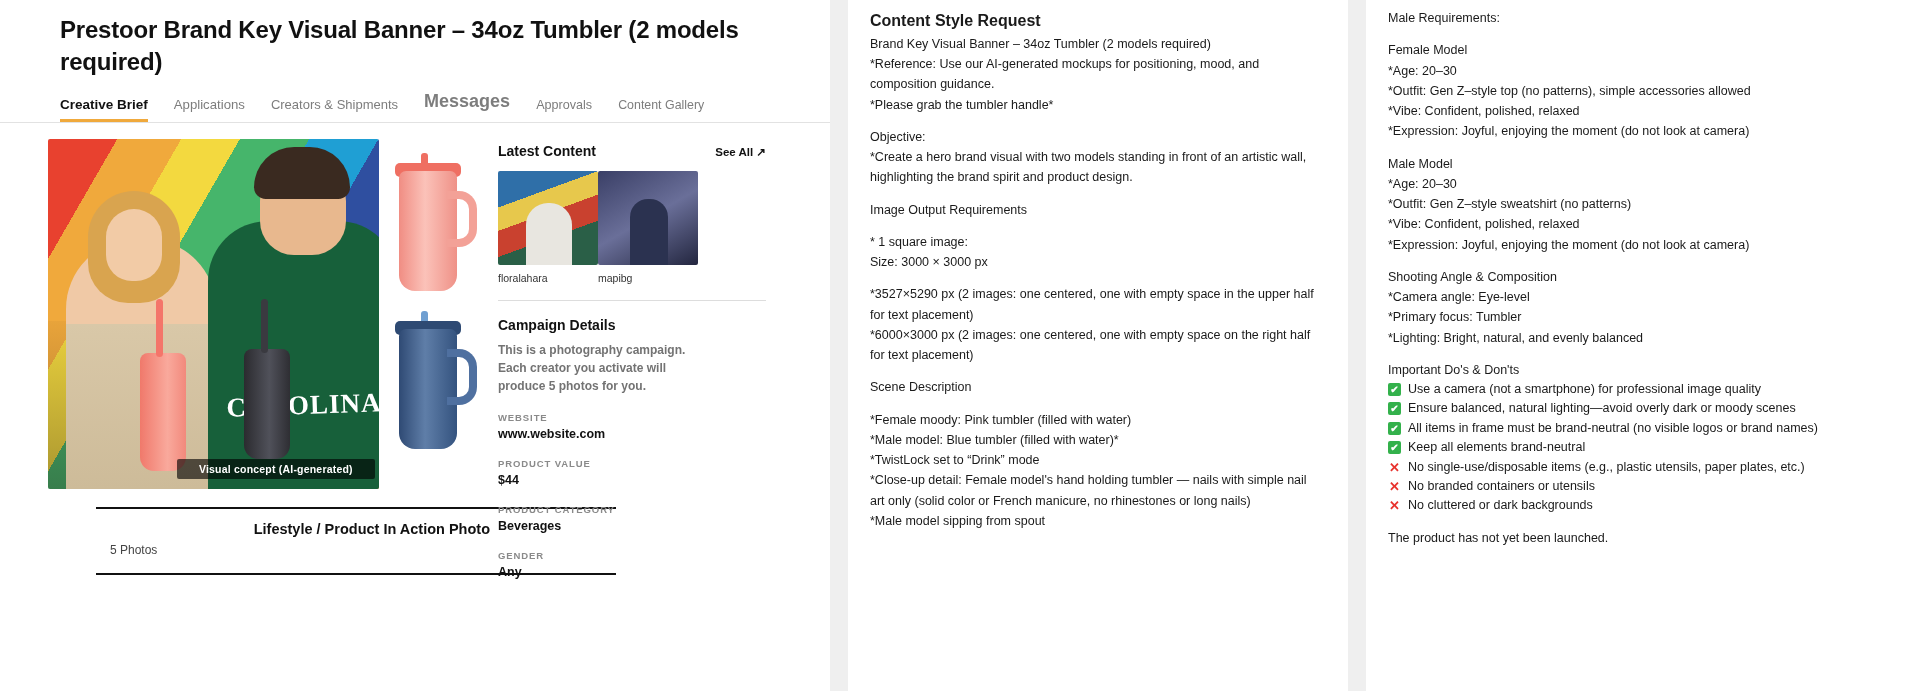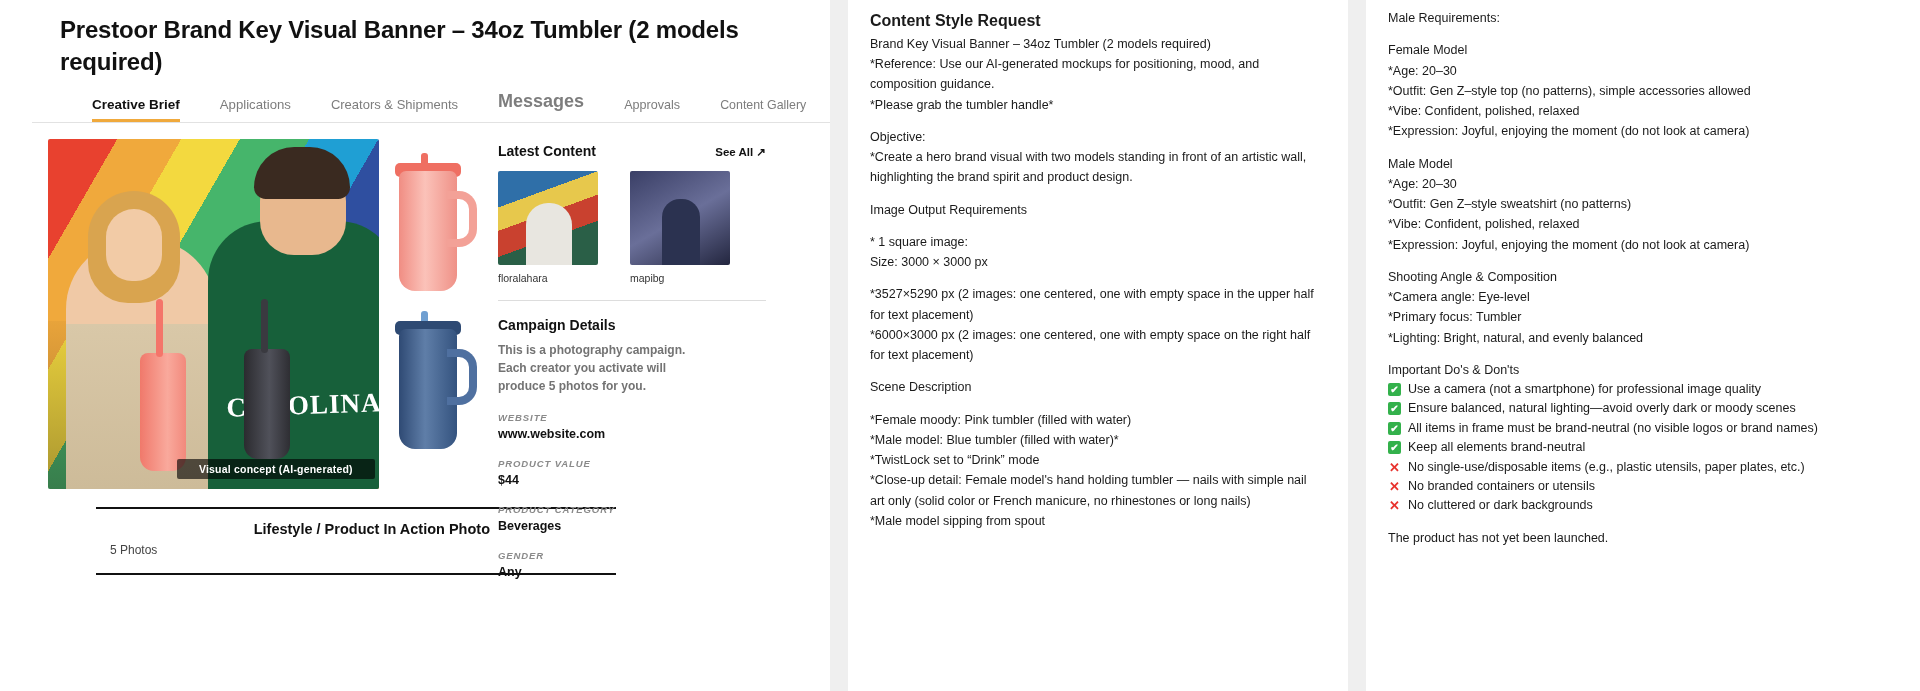--- a/index.html
+++ b/index.html
@@ -31,24 +31,23 @@
     font-weight: bold;
     line-height: 1.32;
     color: #111;
     padding: 14px 60px 0 60px;
     letter-spacing: -0.2px;
   }
   .tabs {
     display: flex;
     align-items: flex-end;
     padding: 14px 80px 0 60px;
-    gap: 40px;
+    gap: 26px;
     border-bottom: 1px solid #e2e2e2;
     position: relative;
-    margin-left: 32px;
   }
   .tab {
     font-size: 13.5px;
     color: #7d7d7d;
     padding-bottom: 10px;
     white-space: nowrap;
     cursor: pointer;
     transform-origin: bottom left;
   }
   .tab.active {
@@ -254,21 +253,21 @@
   }
   .side-head {
     display: flex;
     justify-content: space-between;
     align-items: baseline;
   }
   .side-title { font-size: 14px; font-weight: bold; color: #111; }
   .see-all { font-size: 11.5px; font-weight: bold; color: #111; cursor: pointer; }
   .thumbs {
     display: flex;
-    gap: 32px;
+    gap: 0;
     margin-top: 12px;
   }
   .thumb-item { width: 100px; }
   .thumb {
     width: 100px; height: 94px;
     border-radius: 2px;
     position: relative;
     overflow: hidden;
   }
   .thumb.t1 {
@@ -301,21 +300,20 @@
   .campaign-desc {
     margin-top: 8px;
     font-size: 12px; font-weight: bold; color: #737373;
     line-height: 1.5;
     width: 215px;
   }
   .field { margin-top: 17px; }
   .field-label {
     font-size: 9.5px; font-weight: bold; color: #8a8a8a;
     letter-spacing: 0.9px;
-    font-style: italic;
   }
   .field-value {
     margin-top: 4px;
     font-size: 12.5px; font-weight: bold; color: #111;
   }
 
   
   .mid-panel {
     width: 500px;
     flex: 0 0 500px;

